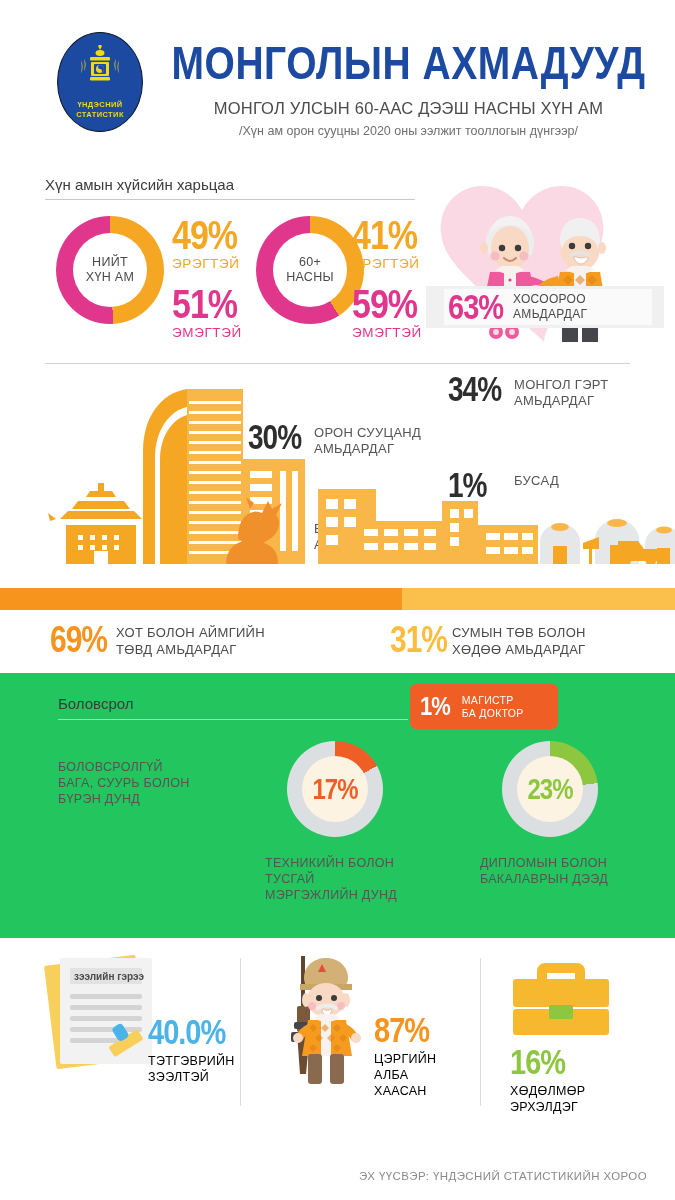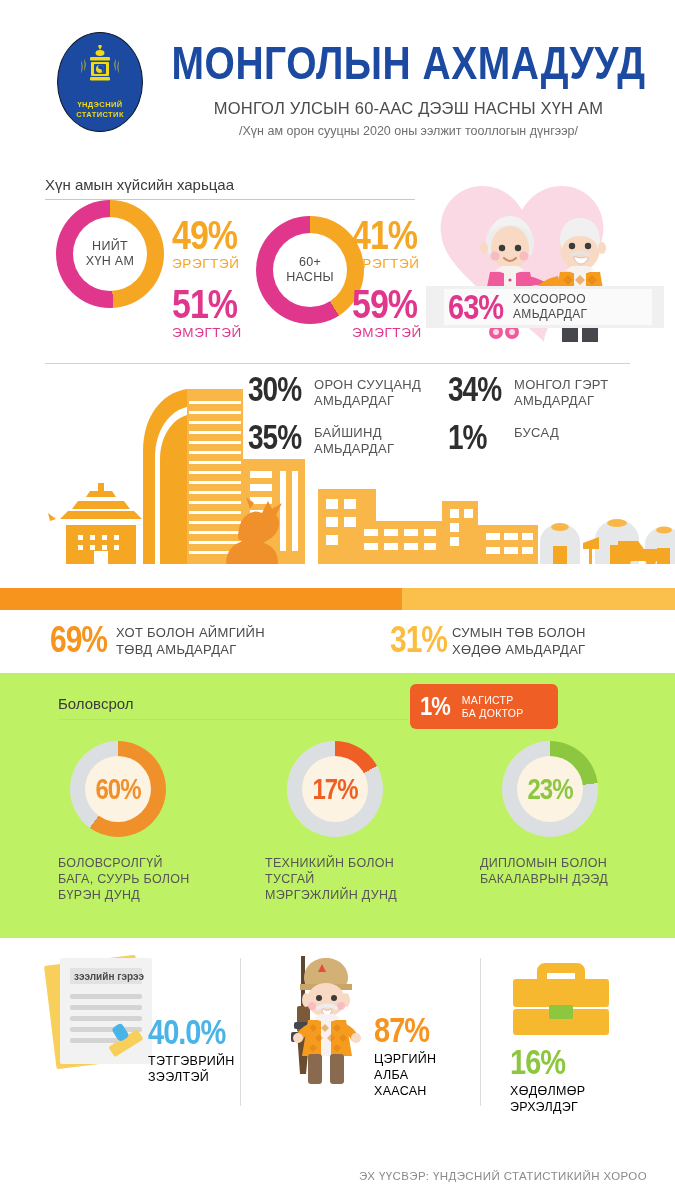--- a/index.html
+++ b/index.html
@@ -41,21 +41,21 @@
   .sec-head-txt { font-size: 15px; color: #3b3b3b; padding-bottom: 6px; }
   .sec-rule { border-bottom: 1px solid #c9c9c9; }
 
   .donut { position: relative; border-radius: 50%; }
   .donut .hole {
     position: absolute; border-radius: 50%; background: #fff;
     display: flex; align-items: center; justify-content: center; text-align: center;
   }
   .donut .hole span { font-size: 12.5px; line-height: 15px; color: #4a4a4a; letter-spacing: .3px; }
 
-  .d1 { position: absolute; left: 56px; top: 32px; width: 108px; height: 108px; }
+  .d1 { position: absolute; left: 56px; top: 48px; width: 108px; height: 108px; }
   .d1 .hole { left: 17px; top: 17px; width: 74px; height: 74px; }
   .d2 { position: absolute; left: 256px; top: 48px; width: 108px; height: 108px; }
   .d2 .hole { left: 17px; top: 17px; width: 74px; height: 74px; }
 
   .pcts { position: absolute; }
   .pct-big { font-size: 34px; font-weight: bold; line-height: 30px; letter-spacing: -1px; transform: scaleY(1.22); transform-origin: left top; display:inline-block;}
   .pct-lbl { font-size: 13.5px; letter-spacing: .6px; margin-top: 9px; }
   .male .pct-big, .male .pct-lbl { color: #f5a623; }
   .female .pct-big { color: #e0368c; }
   .female .pct-lbl { color: #e0368c; }
@@ -75,41 +75,41 @@
   }
   .r63 { color: #e0368c; font-size: 29px; font-weight: bold; letter-spacing: -1px; transform: scaleY(1.2); display:inline-block; }
   .rlbl { color: #4a4a4a; font-size: 12px; line-height: 15px; margin-left: 10px; letter-spacing: .3px; }
 
   
   .sec-house { position: relative; height: 225px; }
   .house-rule { position: absolute; left: 45px; top: 0; right: 45px; border-top: 1px solid #d2d2d2; }
   .hgrid { position: absolute; left: 248px; top: 12px; width: 420px; }
   .hrow { display: flex; margin-bottom: 14px; }
   .hcell { display: flex; align-items: flex-start; }
-  .hcell.c1 { width: 200px; }
+  .hcell.c1 { width: 200px; margin-top: 48px; }
   .hnum { color: #2e2e2e; font-size: 28px; font-weight: bold; letter-spacing: -1px; line-height: 24px; transform: scaleY(1.25); transform-origin: left top; display:inline-block; width: 60px; }
   .hlbl { color: #555; font-size: 13px; line-height: 16px; letter-spacing: .3px; margin-left: 6px; margin-top: 2px; }
 
   .cityart { position: absolute; left: 0; bottom: 24px; width: 675px; height: 185px; }
 
   
   .band { position: relative; height: 85px; background: #fff; }
   .band-bar { position: absolute; left: 0; top: 0; width: 675px; height: 22px; }
   .band-bar .l { position: absolute; left: 0; top: 0; width: 402px; height: 22px; background: #f7941e; }
   .band-bar .r { position: absolute; left: 402px; top: 0; width: 273px; height: 22px; background: #fbc04b; }
   .bstat { position: absolute; top: 35px; display: flex; align-items: flex-start; }
   .b1 { left: 50px; }
   .b2 { left: 390px; }
   .bnum { font-size: 30px; font-weight: bold; letter-spacing: -1px; line-height: 25px; transform: scaleY(1.25); transform-origin: left top; display:inline-block; }
   .b1 .bnum { color: #f7941e; width: 66px; }
   .b2 .bnum { color: #fbbd3f; width: 62px; }
   .blbl { color: #4a4a4a; font-size: 13px; line-height: 17px; letter-spacing: .3px; margin-top: 1px; }
 
   
-  .sec-edu { position: relative; height: 265px; background: #bef264; }
+  .sec-edu { position: relative; height: 265px; background: #22c55e; }
   .edu-head { position: absolute; left: 58px; top: 22px; width: 350px; }
   .edu-head-txt { font-size: 15px; color: #3b3b3b; padding-bottom: 7px; }
   .badge {
     position: absolute; left: 410px; top: 11px; width: 148px; height: 45px;
     background: #ef5f25; border-radius: 6px; display: flex; align-items: center; padding: 0 10px;
   }
   .badge .bn { color: #fff; font-size: 22px; font-weight: bold; letter-spacing: -1px; transform: scaleY(1.2); display:inline-block; }
   .badge .bl { color: #fff; font-size: 10.5px; line-height: 13px; margin-left: 12px; letter-spacing: .3px; }
 
   .edu-item { position: absolute; top: 68px; }
@@ -491,25 +491,20 @@
 
     <div class="badge">
       <div class="bn">1%</div>
       <div class="bl">
         <div>МАГИСТР</div>
         <div>БА ДОКТОР</div>
       </div>
     </div>
 
     <div class="edu-item e1">
-      <div class="edonut" style="background: conic-gradient(#f0902b 0 60%, #dcdfe1 60% 100%);">
-        <div class="hole">
-          <b style="color:#f0902b">60%</b>
-        </div>
-      </div>
       <div class="edu-lbl">
         <div>БОЛОВСРОЛГҮЙ</div>
         <div>БАГА, СУУРЬ БОЛОН</div>
         <div>БҮРЭН ДУНД</div>
       </div>
     </div>
 
     <div class="edu-item e2">
       <div class="edonut" style="background: conic-gradient(#ef5f25 0 17%, #dcdfe1 17% 100%);">
         <div class="hole">

